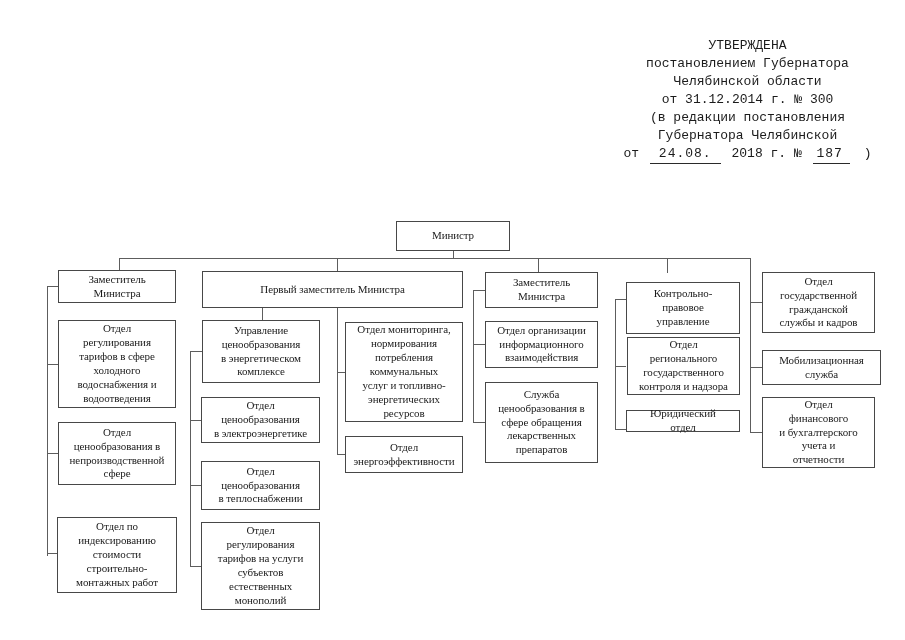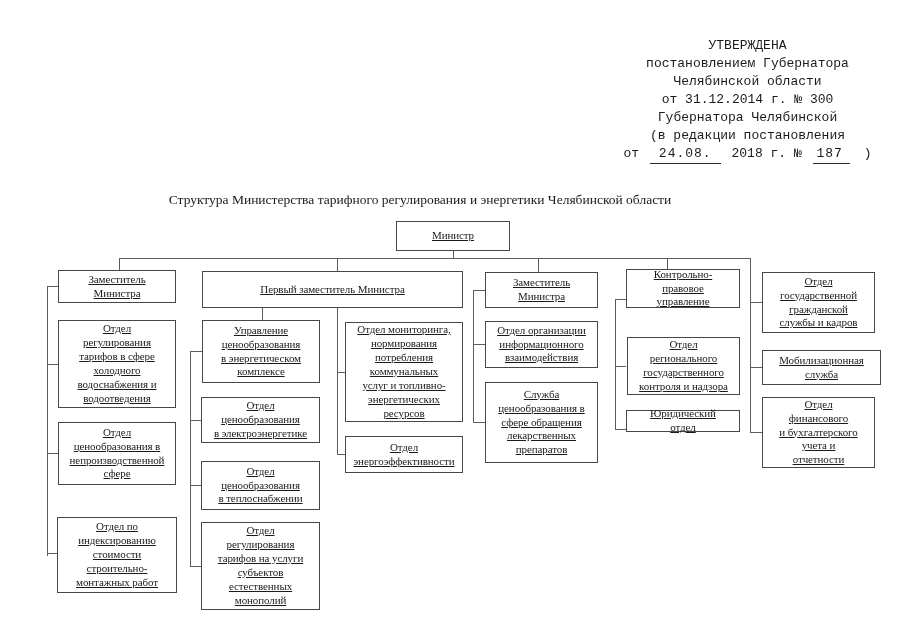--- a/index.html
+++ b/index.html
@@ -34,48 +34,46 @@
   }
 
   
   .box {
     position:absolute; box-sizing:border-box;
     border:1px solid #474747; background:#fff;
     display:flex; align-items:center; justify-content:center;
     text-align:center; white-space:pre-line;
     font-size:11px; line-height:1.27; letter-spacing:-0.1px;
     padding:5px 2px;
-    text-decoration:underline;
   }
 
   
   .ln { position:absolute; background:#5d5d5d; }
 </style>
 </head>
 <body>
 
 <div class="page">
 
   <div class="approval">
     <div class="ap-line">УТВЕРЖДЕНА</div>
     <div class="ap-line">постановлением Губернатора</div>
     <div class="ap-line">Челябинской области</div>
     <div class="ap-line">от 31.12.2014 г. № 300</div>
+    <div class="ap-line">(в редакции постановления</div>
     <div class="ap-line">Губернатора Челябинской</div>
-    <div class="ap-line">(в редакции постановления</div>
     <div class="ap-line">
       <span>от</span>
       <span class="fill">24.08.</span>
       <span>2018 г. №</span>
       <span class="fill fill-num">187</span>
       <span>)</span>
     </div>
   </div>
 
-  <div class="doc-title">Структура Министерства тарифного регулирования и энергетики Челябинской области</div>
 
   <div class="ln" style="left:119px;top:258px;width:632px;height:1px"></div>
   <div class="ln" style="left:453px;top:251px;width:1px;height:8px"></div>
   <div class="ln" style="left:119px;top:258px;width:1px;height:13px"></div>
   <div class="ln" style="left:337px;top:258px;width:1px;height:14px"></div>
   <div class="ln" style="left:538px;top:258px;width:1px;height:14px"></div>
   <div class="ln" style="left:667px;top:258px;width:1px;height:15px"></div>
 
   <div class="ln" style="left:47px;top:286px;width:1px;height:270px"></div>
   <div class="ln" style="left:47px;top:286px;width:11px;height:1px"></div>
@@ -161,21 +159,21 @@
 Министра</div>
   <div class="box" style="left:485px;top:321px;width:113px;height:47px">Отдел организации
 информационного
 взаимодействия</div>
   <div class="box" style="left:485px;top:382px;width:113px;height:81px">Служба
 ценообразования в
 сфере обращения
 лекарственных
 препаратов</div>
 
-  <div class="box" style="left:626px;top:269px;width:114px;height:39px">Контрольно-
+  <div class="box" style="left:626px;top:282px;width:114px;height:52px">Контрольно-
 правовое
 управление</div>
   <div class="box" style="left:627px;top:337px;width:113px;height:58px">Отдел
 регионального
 государственного
 контроля и надзора</div>
   <div class="box" style="left:626px;top:410px;width:114px;height:22px">Юридический
 отдел</div>
 
   <div class="box" style="left:762px;top:272px;width:113px;height:61px">Отдел

